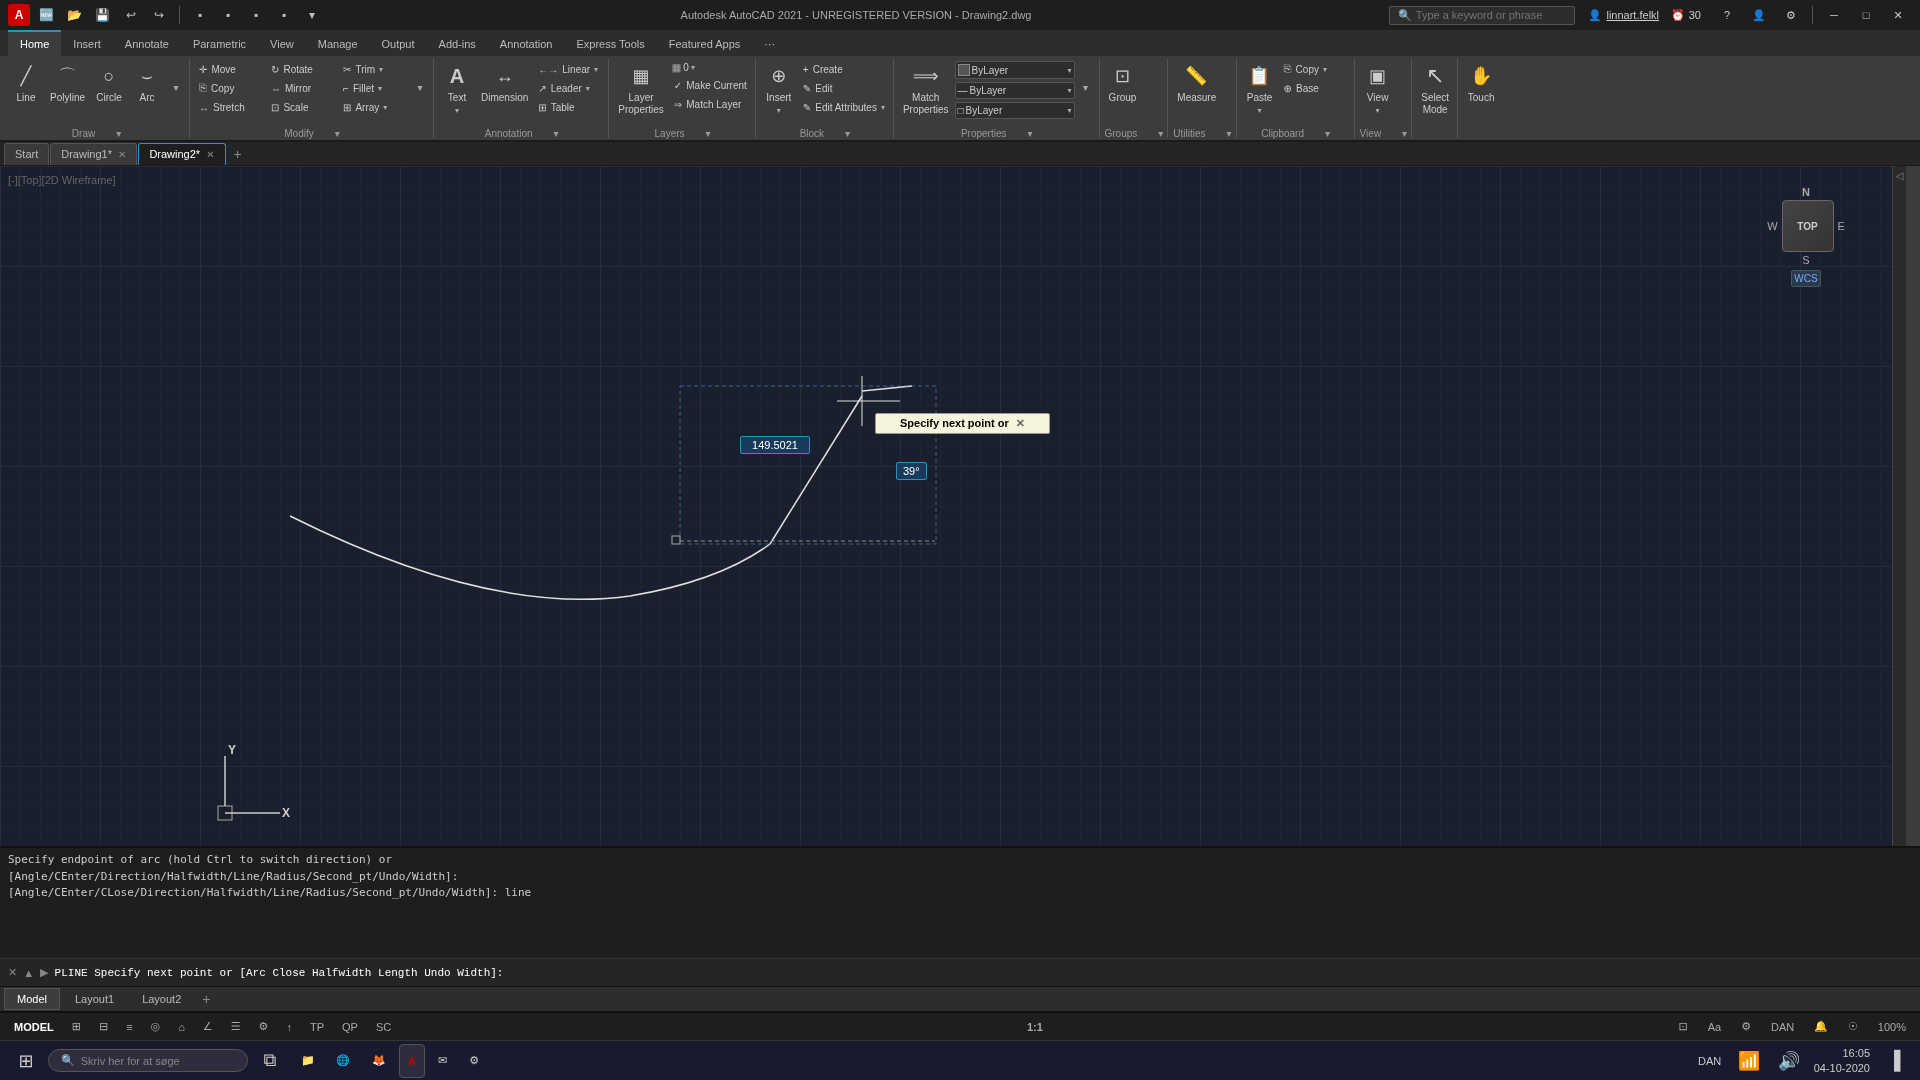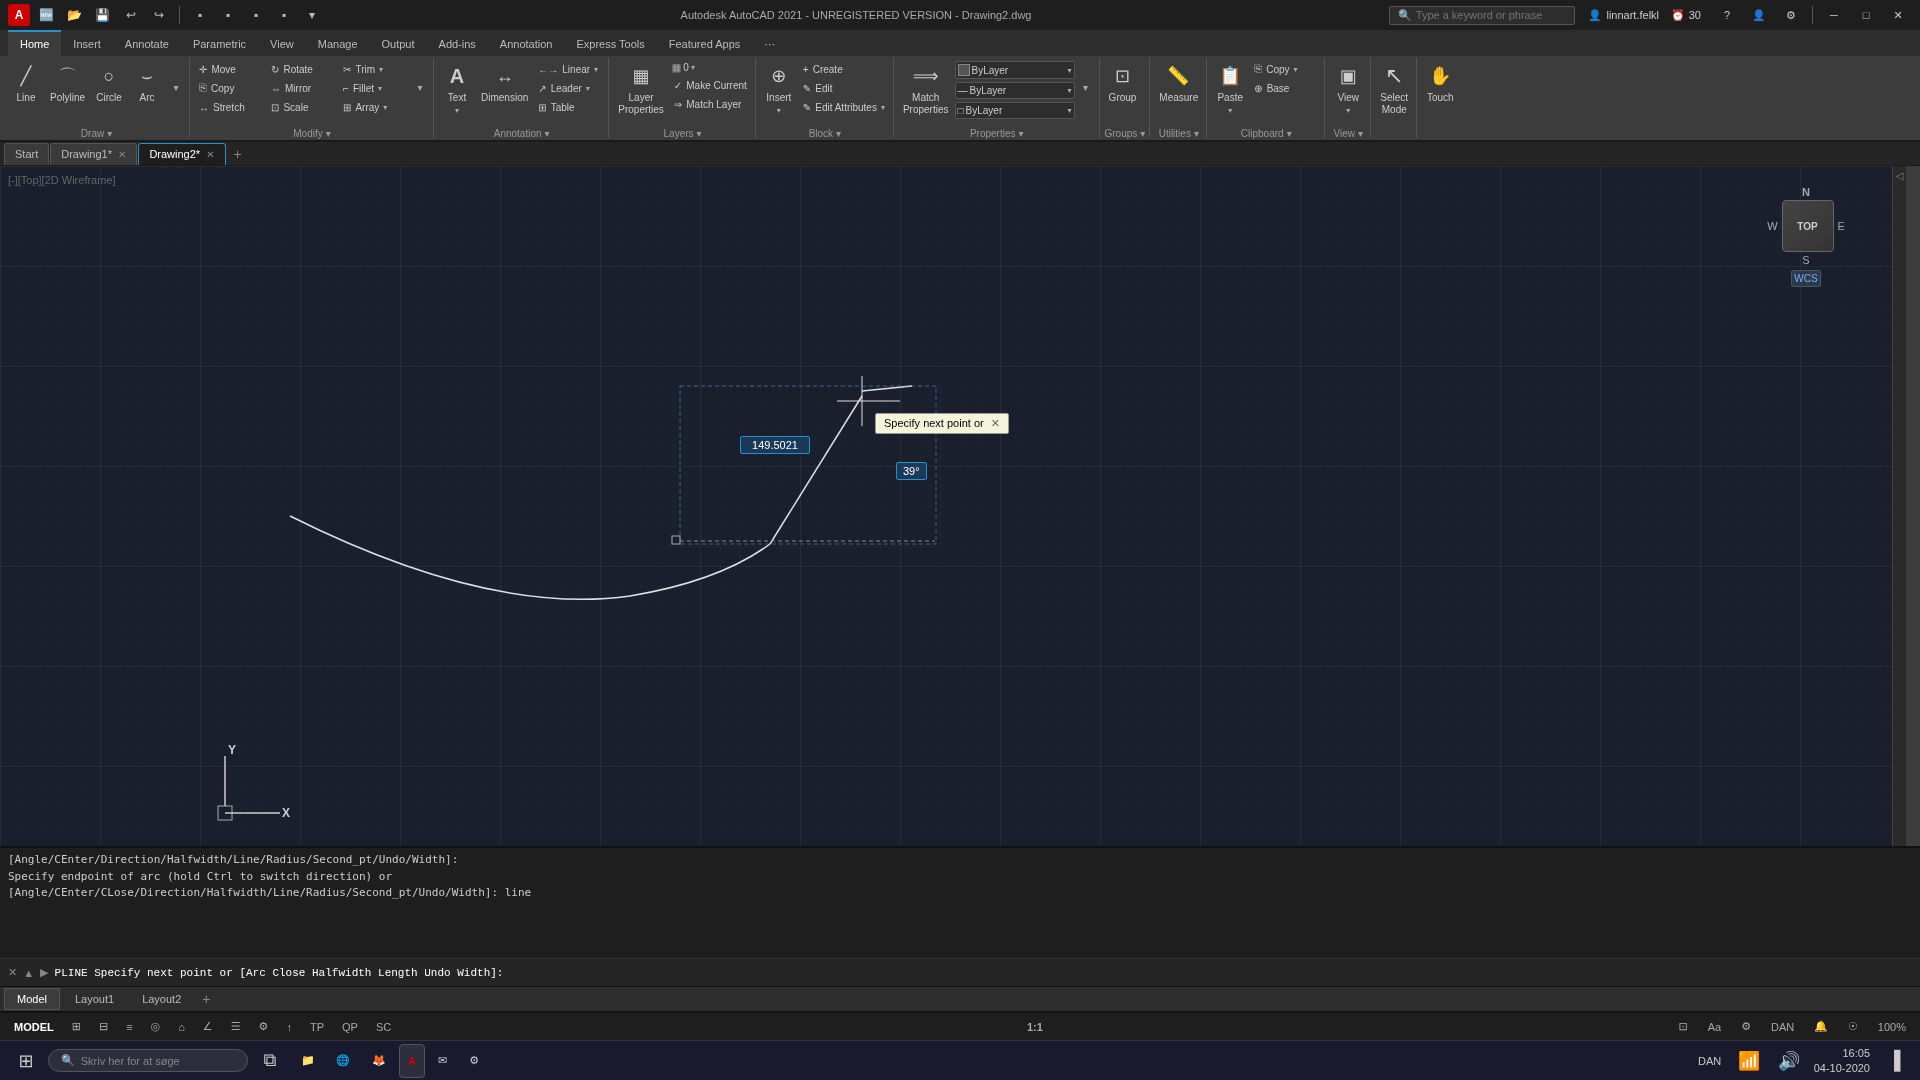--- a/index.html
+++ b/index.html
@@ -76,21 +76,21 @@
       padding-bottom: 2px;
     }
     .ribbon-group-label {
       text-align: center;
       color: #999;
       font-size: 10px;
       padding: 2px 0;
       display: flex;
       align-items: center;
       justify-content: center;
-      gap: 3px;
+      gap: 21px;
       cursor: pointer;
     }
     .rb-btn {
       display: flex;
       flex-direction: column;
       align-items: center;
       justify-content: flex-start;
       padding: 2px 4px;
       cursor: pointer;
       border-radius: 2px;
@@ -190,23 +190,24 @@
       font-size: 11px;
       padding: 2px 6px;
       border-radius: 2px;
     }
     .canvas-tooltip {
       position: absolute;
       background: #f5f5dc;
       border: 1px solid #999;
       color: #000;
       font-size: 11px;
-      padding: 3px 8px;
+      padding: 3px 24px;
       border-radius: 2px;
       white-space: nowrap;
+      font-weight: bold;
     }
     .canvas-angle {
       position: absolute;
       background: #1a3a5a;
       border: 1px solid #2b8fca;
       color: #fff;
       font-size: 11px;
       padding: 2px 6px;
       border-radius: 2px;
     }
@@ -352,21 +353,21 @@
       <div class="qat-btn">▪</div>
       <div class="qat-btn">▾</div>
     </div>
     <div class="center">Autodesk AutoCAD 2021 - UNREGISTERED VERSION - Drawing2.dwg</div>
     <div class="right">
       <div style="display:flex;align-items:center;gap:4px;background:#2d2d2d;border:1px solid #555;padding:2px 8px;border-radius:2px;margin-right:10px;">
         <span>🔍</span>
         <input style="background: transparent; border: none; outline: none; color: rgb(136, 136, 136); font-size: 11px; width: 150px;" placeholder="Type a keyword or phrase">
       </div>
       <span>👤</span>
-      <span style="margin-right:8px;">linnart.felkl</span>
+      <span style="margin-right:8px;text-decoration:underline;">linnart.felkl</span>
       <span>⏰</span>
       <span style="margin-right:8px;">30</span>
       <div class="titlebar-btn">?</div>
       <div class="titlebar-btn">👤</div>
       <div class="titlebar-btn">⚙</div>
       <div class="qat-separator"></div>
       <div class="titlebar-btn">─</div>
       <div class="titlebar-btn">□</div>
       <div class="titlebar-btn close">✕</div>
     </div>
@@ -779,24 +780,24 @@
 
         <div style="position:absolute;right:0;top:0;width:14px;height:100%;background:#2a2a2a;border-left:1px solid #444;display:flex;flex-direction:column;align-items:center;padding-top:4px;gap:2px;">
           <div style="color:#888;font-size:10px;cursor:pointer;">◁</div>
         </div>
       </div>
     </div>
 
     <div id="bottom-area">
       <div id="command-history">
         <div class="cmd-line">
+          <span>Specify endpoint of arc (hold Ctrl to switch direction) or</span>
+        </div>
+        <div class="cmd-line">
           <span>[Angle/CEnter/Direction/Halfwidth/Line/Radius/Second_pt/Undo/Width]:</span>
-        </div>
-        <div class="cmd-line">
-          <span>Specify endpoint of arc (hold Ctrl to switch direction) or</span>
         </div>
         <div class="cmd-line">
           <span>[Angle/CEnter/CLose/Direction/Halfwidth/Line/Radius/Second_pt/Undo/Width]: line</span>
         </div>
       </div>
       <div id="command-input-area">
         <span style="color:#888;cursor:pointer;">✕</span>
         <span style="color:#888;cursor:pointer;">▲</span>
         <span style="color:#888;">▶</span>
         <input id="command-input" style="flex: 1 1 0%; background: transparent; border: none; outline: none; color: rgb(255, 255, 255); font-size: 11px; font-family: Liberation Mono, monospace;" value="PLINE Specify next point or [Arc Close Halfwidth Length Undo Width]:">

